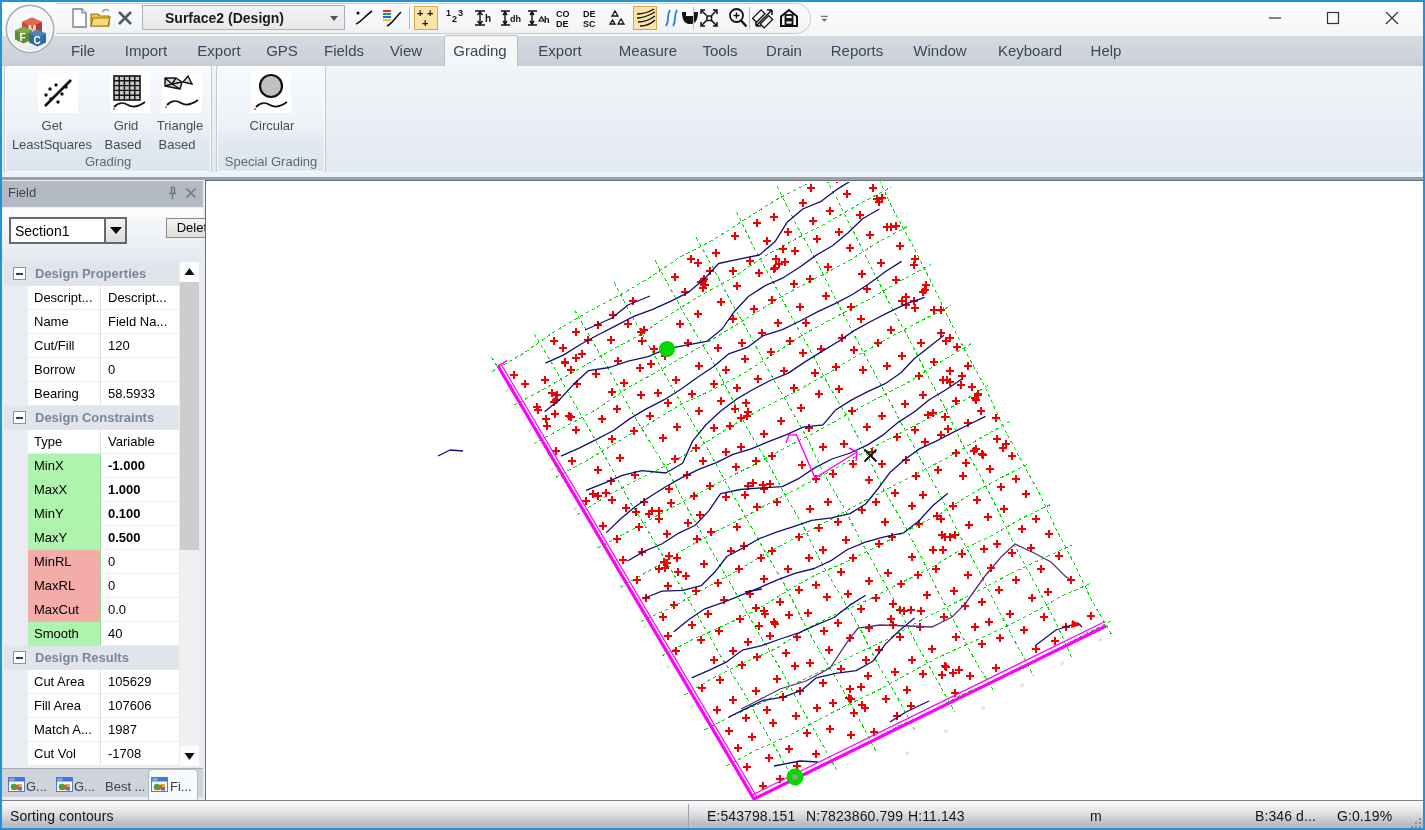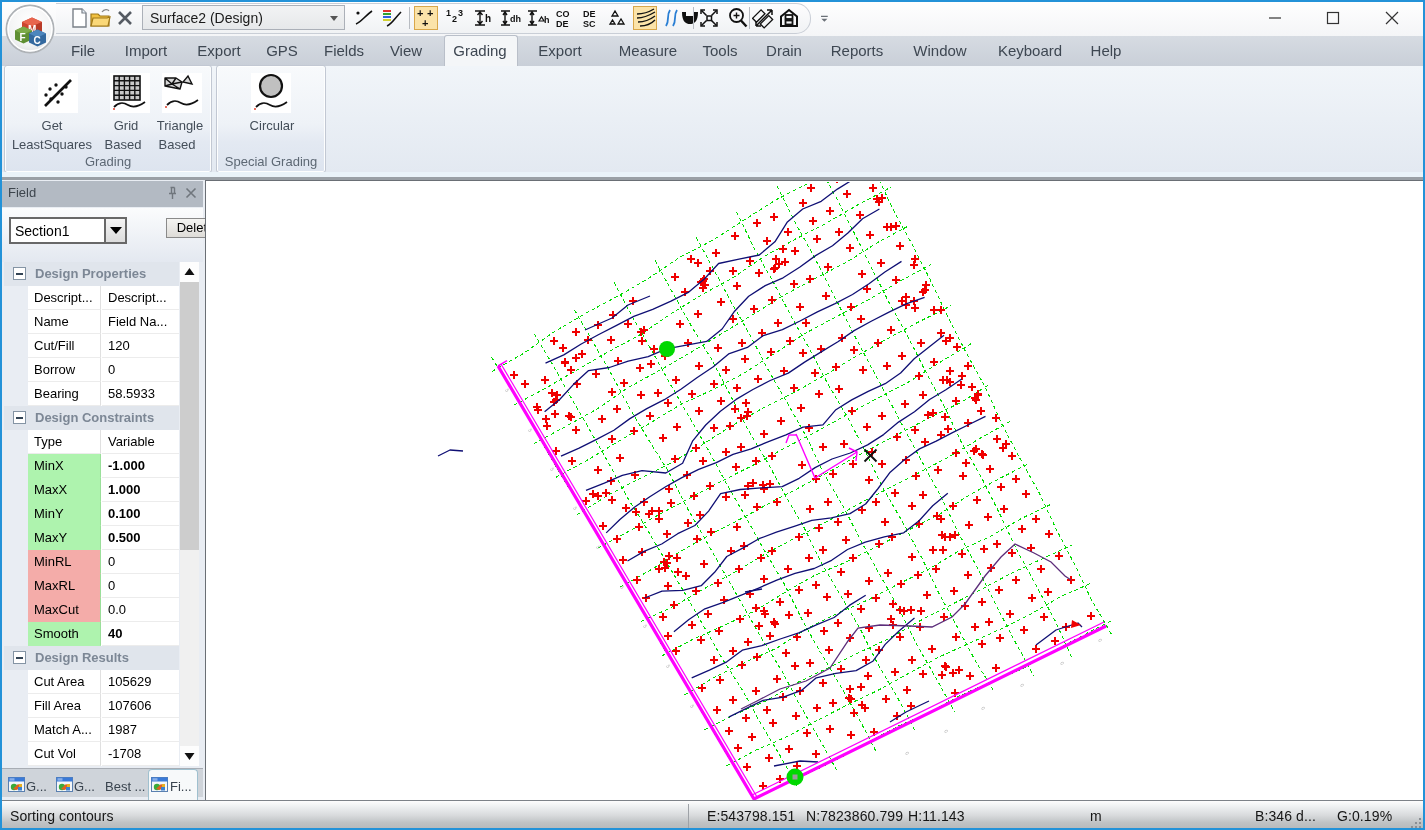--- a/index.html
+++ b/index.html
@@ -9,21 +9,21 @@
 
 #titlebar { position:absolute; left:0; top:0; width:1425px; height:36px;
   background:linear-gradient(#ffffff,#f4f5f7); }
 #qat { position:absolute; left:56px; top:3px; width:755px; height:31px;
   border:1px solid #c9ced6; border-left:none; border-radius:0 15px 15px 0;
   background:linear-gradient(#fdfdfe,#f0f2f4); }
 .ticon { position:absolute; top:6px; height:24px; }
 .tsep { position:absolute; top:7px; width:1px; height:22px; background:#b8bcc2; }
 #combo1 { position:absolute; left:142px; top:5px; width:203px; height:25px;
   background:linear-gradient(#f2f3f4,#e6e8ea); border:1px solid #abb0b8; font-size:14px; color:#1a1a1a; }
-#combo1 span { position:absolute; left:7px; top:4px; }
+#combo1 span { position:absolute; left:22px; top:4px;font-weight:bold; }
 #combo1 .arr { position:absolute; right:6px; top:10px; width:0; height:0;
   border-left:4px solid transparent; border-right:4px solid transparent; border-top:5px solid #555; }
 .winbtn { position:absolute; top:0; width:46px; height:36px; color:#222; }
 
 #tabrow { position:absolute; left:0; top:36px; width:1425px; height:30px;
   background:linear-gradient(#d6dbe2,#c9cfd8); }
 .rtab { position:absolute; top:0; height:36px; line-height:30px; font-size:15px; color:#3e4752;
   transform:translateX(-50%); }
 #seltab { position:absolute; left:444px; top:-1px; width:74px; height:31px;
   background:#f4f6f8; border:1px solid #b9bfc9; border-bottom:none; border-radius:3px 3px 0 0; }
@@ -400,21 +400,21 @@
 <div class="prow" style="top:312px">
         <div class="c1" style="background:#f4aca9;border-bottom-color:#f4aca9;border-right-color:#9adf9a;">MaxRL</div>
         <div class="c2" style="">0</div>
       </div>
 <div class="prow" style="top:336px">
         <div class="c1" style="background:#f4aca9;border-bottom-color:#f4aca9;border-right-color:#9adf9a;">MaxCut</div>
         <div class="c2" style="">0.0</div>
       </div>
 <div class="prow" style="top:360px">
         <div class="c1" style="background:#aef3ae;border-bottom-color:#aef3ae;border-right-color:#9adf9a;">Smooth</div>
-        <div class="c2" style="font-weight:bold;">40</div>
+        <div class="c2" style="font-weight:normal;">40</div>
       </div>
 <div class="phead2" style="top:384px">
         <i class="box"></i>
         <span class="t">Design Results</span>
       </div>
 <div class="prow" style="top:408px">
         <div class="c1" style="">Cut Area</div>
         <div class="c2" style="">105629</div>
       </div>
 <div class="prow" style="top:432px">

